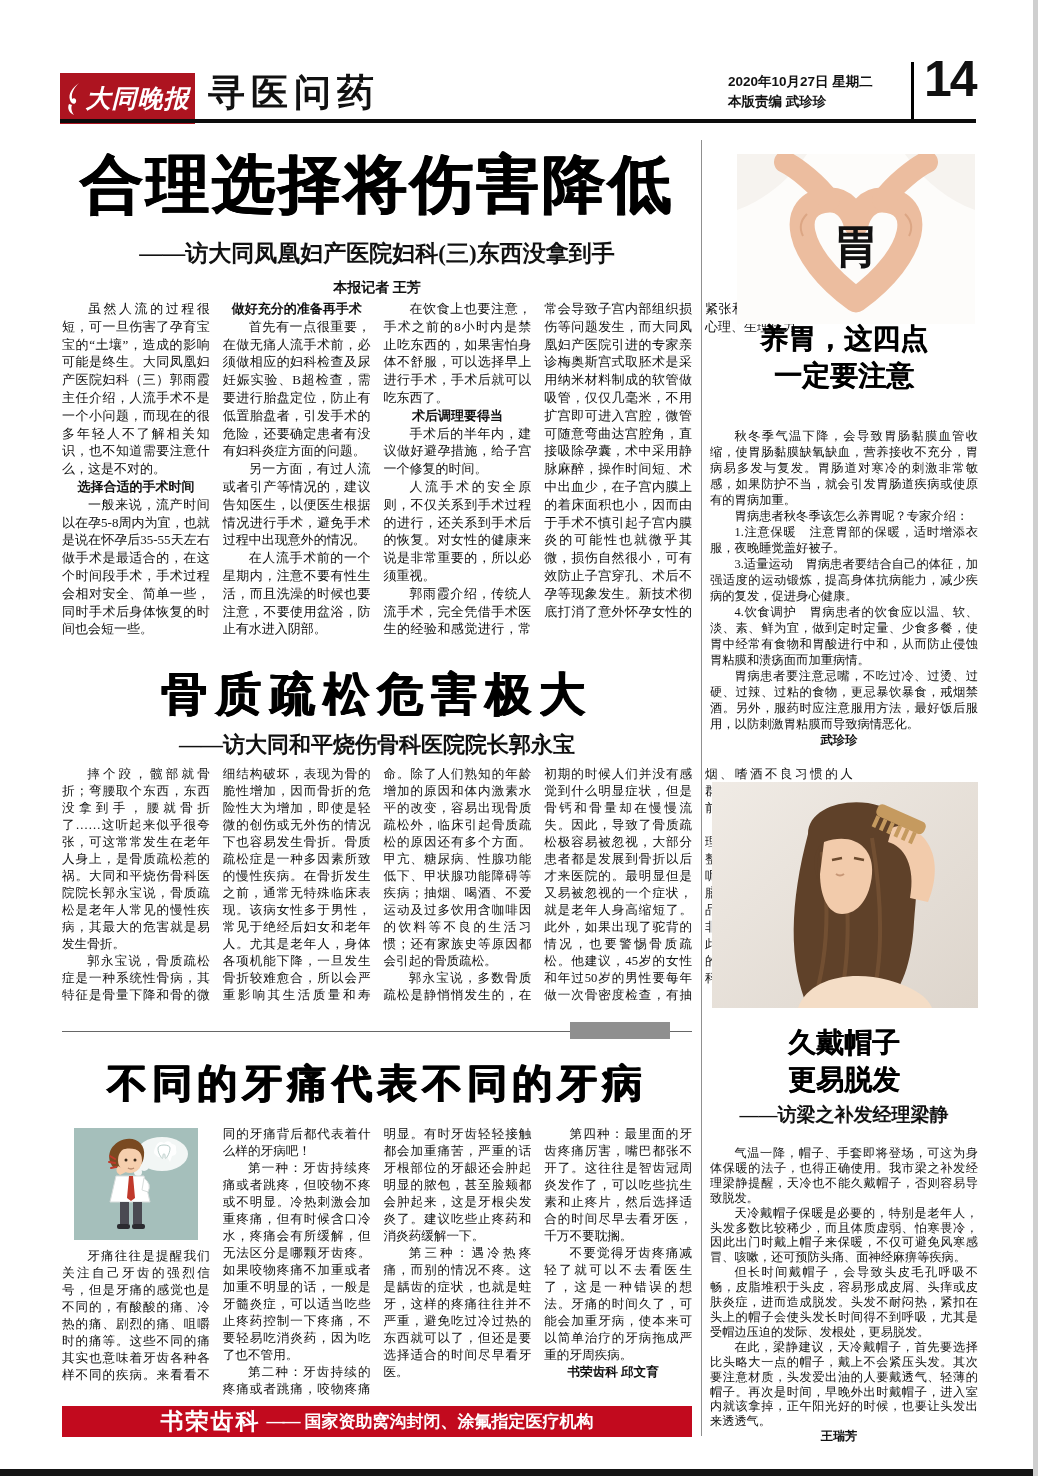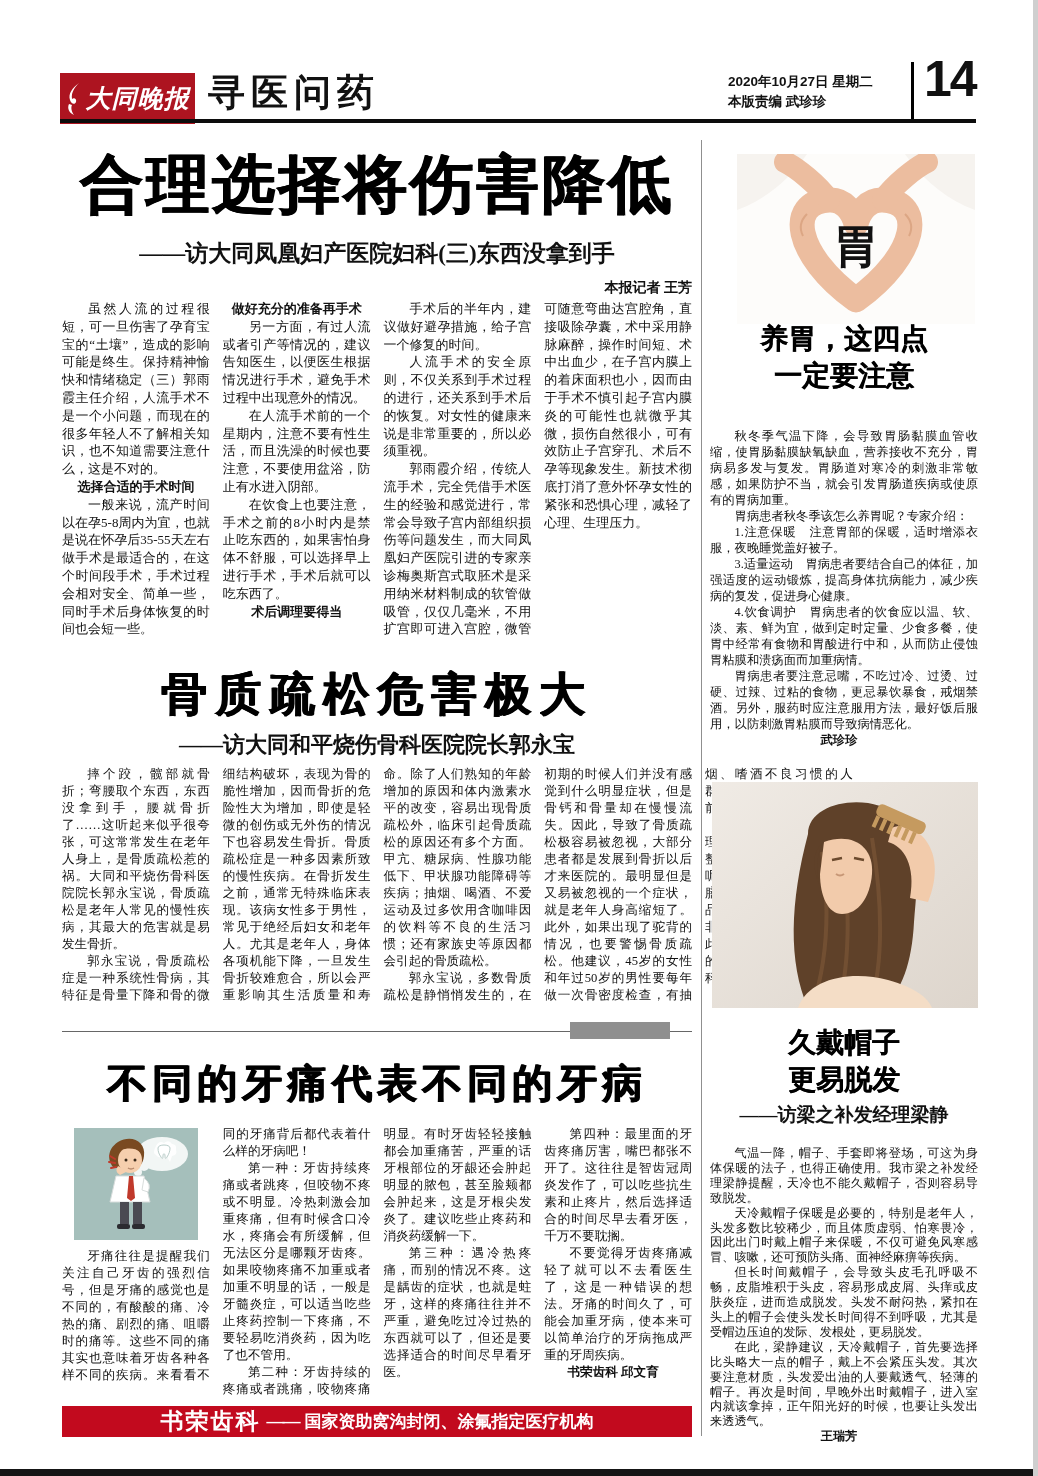--- a/index.html
+++ b/index.html
@@ -33,21 +33,21 @@
   .bottom-edge{ left:0; top:1469px; width:1038px; height:7px; background:#151515; }
   .right-edge{ left:1033px; top:0; width:5px; height:1476px; background:#cfcfcf; }
 
   
   .headline{ text-align:center; font-weight:900; color:#000;
     font-family:"Liberation Sans","DejaVu Sans",sans-serif;
     text-shadow:1px 0 0 #000, -0.5px 0 0 #000; }
   .a1-title{ left:62px; top:142px; width:630px; font-size:63px; letter-spacing:3px; }
   .a1-subtitle{ left:62px; top:238px; width:630px; text-align:center;
     font-size:23px; font-weight:700; }
-  .a1-byline{ left:62px; top:279px; width:630px; text-align:right;
+  .a1-byline{ left:62px; top:279px; width:630px; text-align:center;
     font-size:14px; font-weight:700; }
   .a2-title{ left:62px; top:664px; width:630px; font-size:46px; letter-spacing:8px; }
   .a2-subtitle{ left:62px; top:730px; width:630px; text-align:center;
     font-size:22px; font-weight:700; }
   .a3-title{ left:62px; top:1056px; width:630px; font-size:40px; letter-spacing:5px; }
 
   
   .cols4{ column-count:4; column-gap:13px; column-fill:auto; text-align:justify; }
   .a1-body{ left:62px; top:300px; width:630px; height:344px; }
   .a2-body{ left:62px; top:766px; width:630px; height:254px; }
@@ -105,24 +105,25 @@
   </div>
   <div class="abs pageno-rule"></div>
   <div class="abs page-number">14</div>
   <div class="abs header-rule"></div>
   <div class="abs main-vrule"></div>
 
   <div class="abs headline a1-title">合理选择将伤害降低</div>
   <div class="abs a1-subtitle">——访大同凤凰妇产医院妇科(三)东西没拿到手</div>
   <div class="abs a1-byline">本报记者 王芳</div>
   <div class="abs cols4 a1-body">
-    <p>虽然人流的过程很短，可一旦伤害了孕育宝宝的“土壤”，造成的影响可能是终生。保持精神愉快和情绪稳定（三）郭雨霞主任介绍，人流手术不是一个小问题，而现在的很多年轻人不了解相关知识，也不知道需要注意什么，这是不对的。</p>
+    <p>虽然人流的过程很短，可一旦伤害了孕育宝宝的“土壤”，造成的影响可能是终生。大同凤凰妇产医院妇科（三）郭雨霞主任介绍，人流手术不是一个小问题，而现在的很多年轻人不了解相关知识，也不知道需要注意什么，这是不对的。</p>
     <p class="sub-head">选择合适的手术时间</p>
     <p>一般来说，流产时间以在孕5-8周内为宜，也就是说在怀孕后35-55天左右做手术是最适合的，在这个时间段手术，手术过程会相对安全、简单一些，同时手术后身体恢复的时间也会短一些。</p>
     <p class="sub-head">做好充分的准备再手术</p>
+    <p>首先有一点很重要，在做无痛人流手术前，必须做相应的妇科检查及尿妊娠实验、B超检查，需要进行胎盘定位，防止有低置胎盘者，引发手术的危险，还要确定患者有没有妇科炎症方面的问题。</p>
     <p>另一方面，有过人流或者引产等情况的，建议告知医生，以便医生根据情况进行手术，避免手术过程中出现意外的情况。</p>
     <p>在人流手术前的一个星期内，注意不要有性生活，而且洗澡的时候也要注意，不要使用盆浴，防止有水进入阴部。</p>
     <p>在饮食上也要注意，手术之前的8小时内是禁止吃东西的，如果害怕身体不舒服，可以选择早上进行手术，手术后就可以吃东西了。</p>
     <p class="sub-head">术后调理要得当</p>
     <p>手术后的半年内，建议做好避孕措施，给子宫一个修复的时间。</p>
     <p>人流手术的安全原则，不仅关系到手术过程的进行，还关系到手术后的恢复。对女性的健康来说是非常重要的，所以必须重视。</p>
     <p>郭雨霞介绍，传统人流手术，完全凭借手术医生的经验和感觉进行，常常会导致子宫内部组织损伤等问题发生，而大同凤凰妇产医院引进的专家亲诊梅奥斯宫式取胚术是采用纳米材料制成的软管做吸管，仅仅几毫米，不用扩宫即可进入宫腔，微管可随意弯曲达宫腔角，直接吸除孕囊，术中采用静脉麻醉，操作时间短、术中出血少，在子宫内膜上的着床面积也小，因而由于手术不慎引起子宫内膜炎的可能性也就微乎其微，损伤自然很小，可有效防止子宫穿孔、术后不孕等现象发生。新技术彻底打消了意外怀孕女性的紧张和恐惧心理，减轻了心理、生理压力。</p>
   </div>
 
   <div class="abs headline a2-title">骨质疏松危害极大</div>

